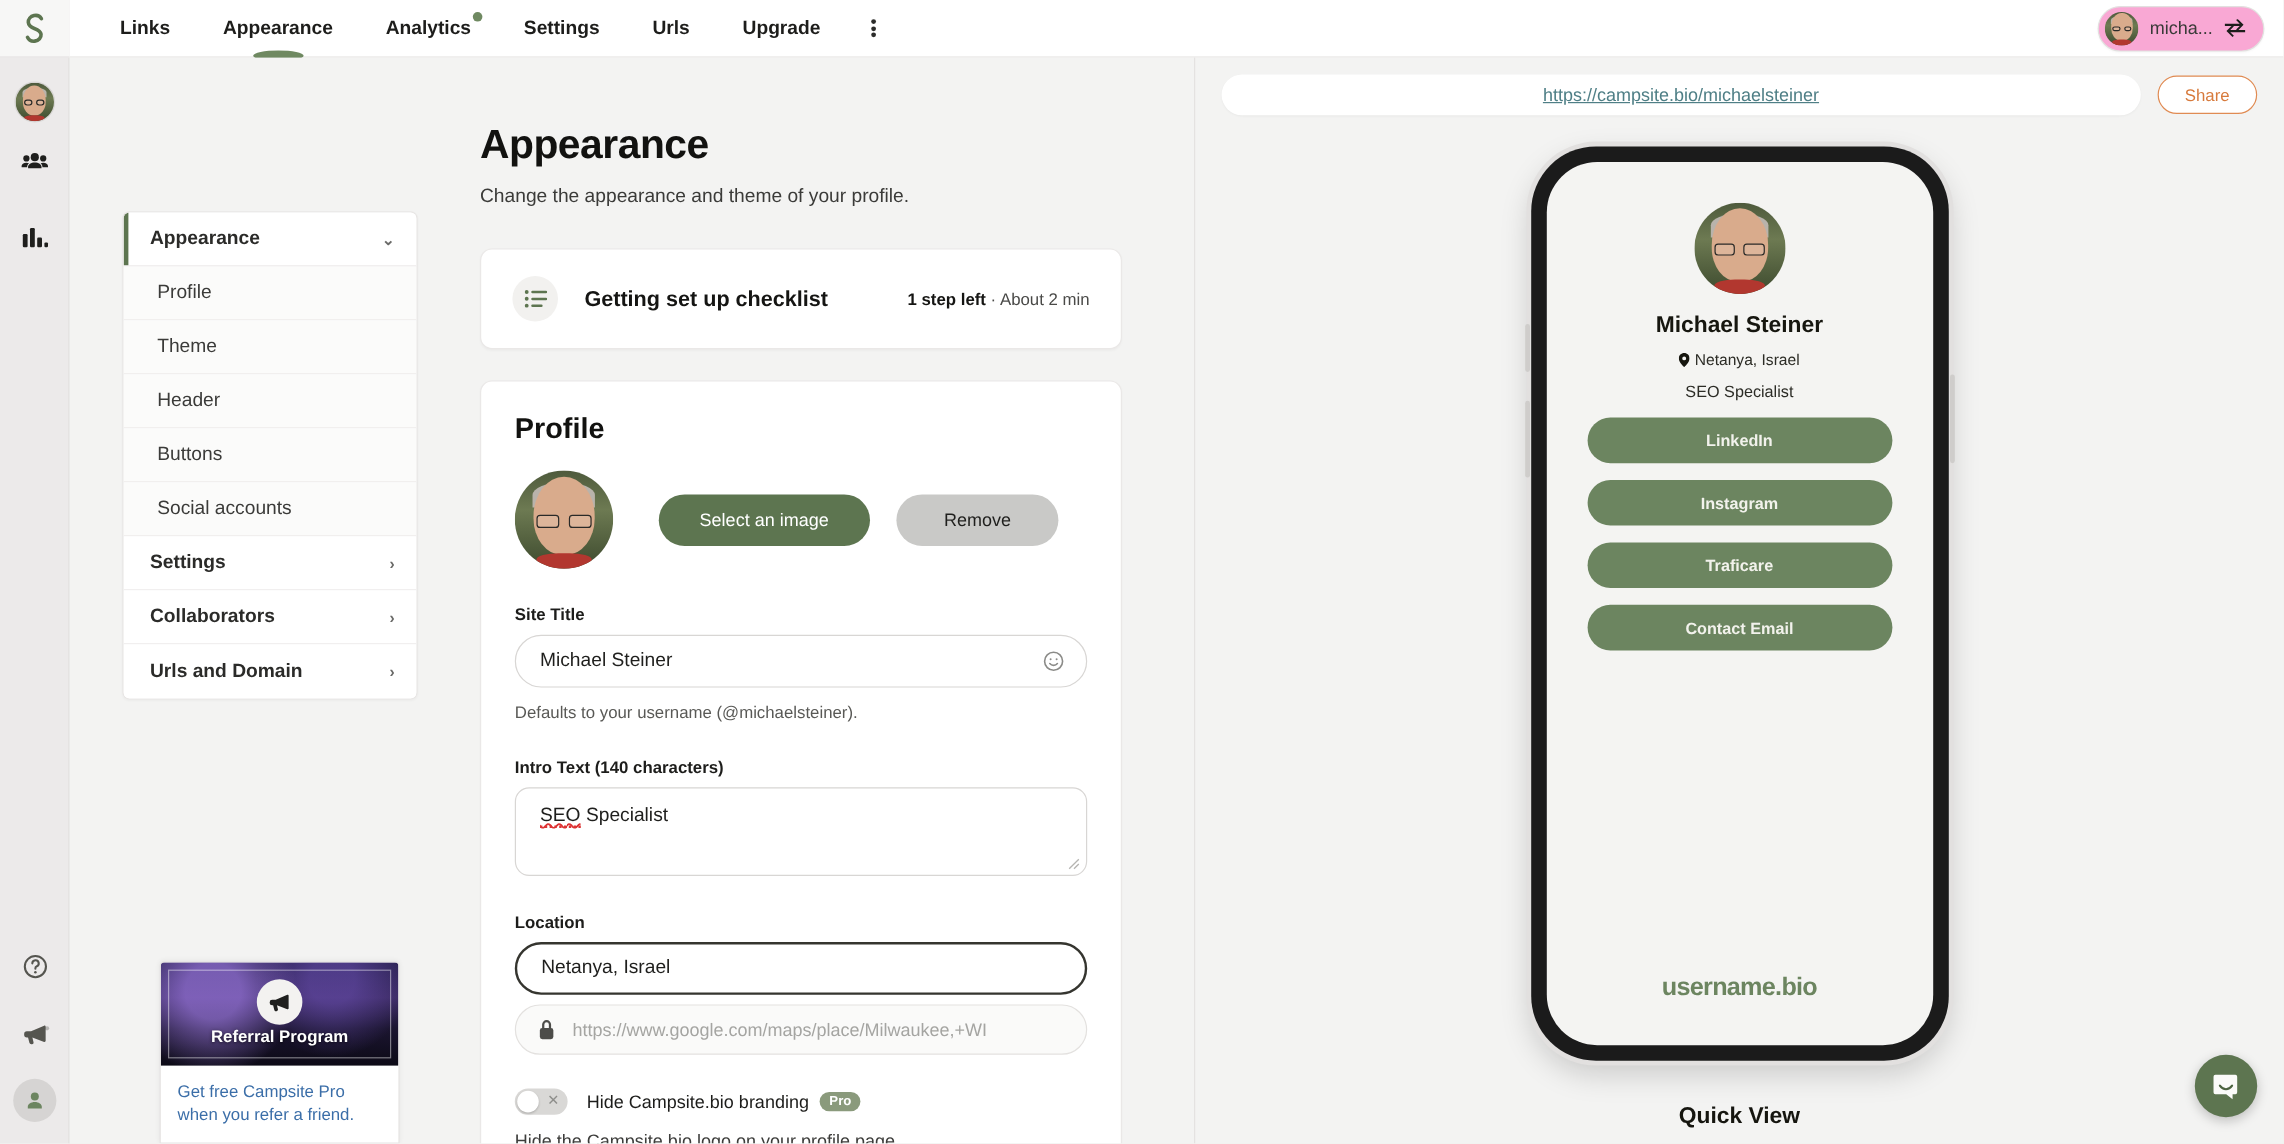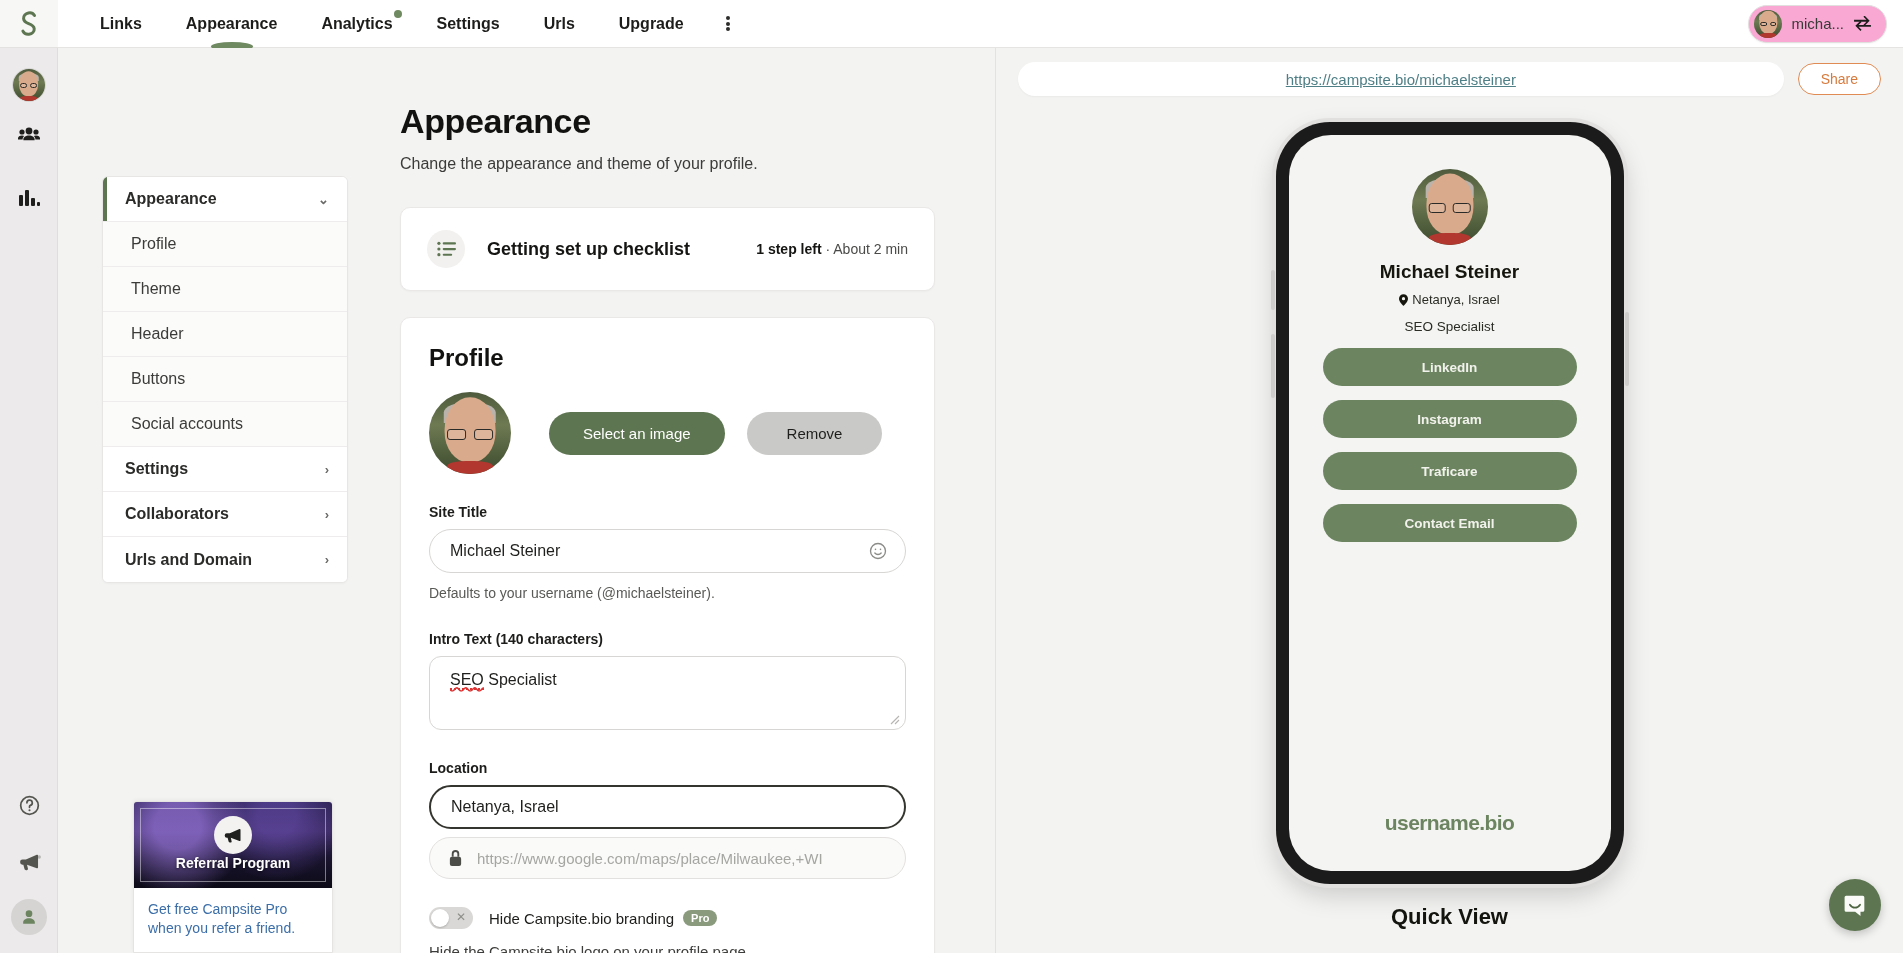--- a/index.html
+++ b/index.html
@@ -290,21 +290,21 @@
     width: 100%; height: 38px; border-radius: 20px; background:#6c8560;
     color:#f2f2ec; font-size: 13.5px; font-weight: 700;
     display:flex; align-items:center; justify-content:center;
     margin-top: 14px; cursor:pointer;text-align:center;
   }
   .pv-btn:first-of-type { margin-top: 26px; }
   .pv-brand {
     position:absolute; bottom: 36px; left:0; right:0; text-align:center;
     font-size: 21px; font-weight: 800; color:#6c8560; letter-spacing:-0.6px;
   }
-  .quick-view { font-size: 22px; font-weight: 800; color:#15150f; margin-top: 20px; }
+  .quick-view { font-size: 19px; font-weight: 800; color:#15150f; margin-top: 36px; }
 
   .intercom {
     position:absolute; right: 22px; bottom: 22px;
     width: 52px; height:52px; border-radius:50%; background:#5d7550;
     display:flex; align-items:center; justify-content:center; cursor:pointer;
     box-shadow: 0 3px 10px rgba(0,0,0,.22);
   }
 
   
   .face { width:100%; height:100%; position:relative;

